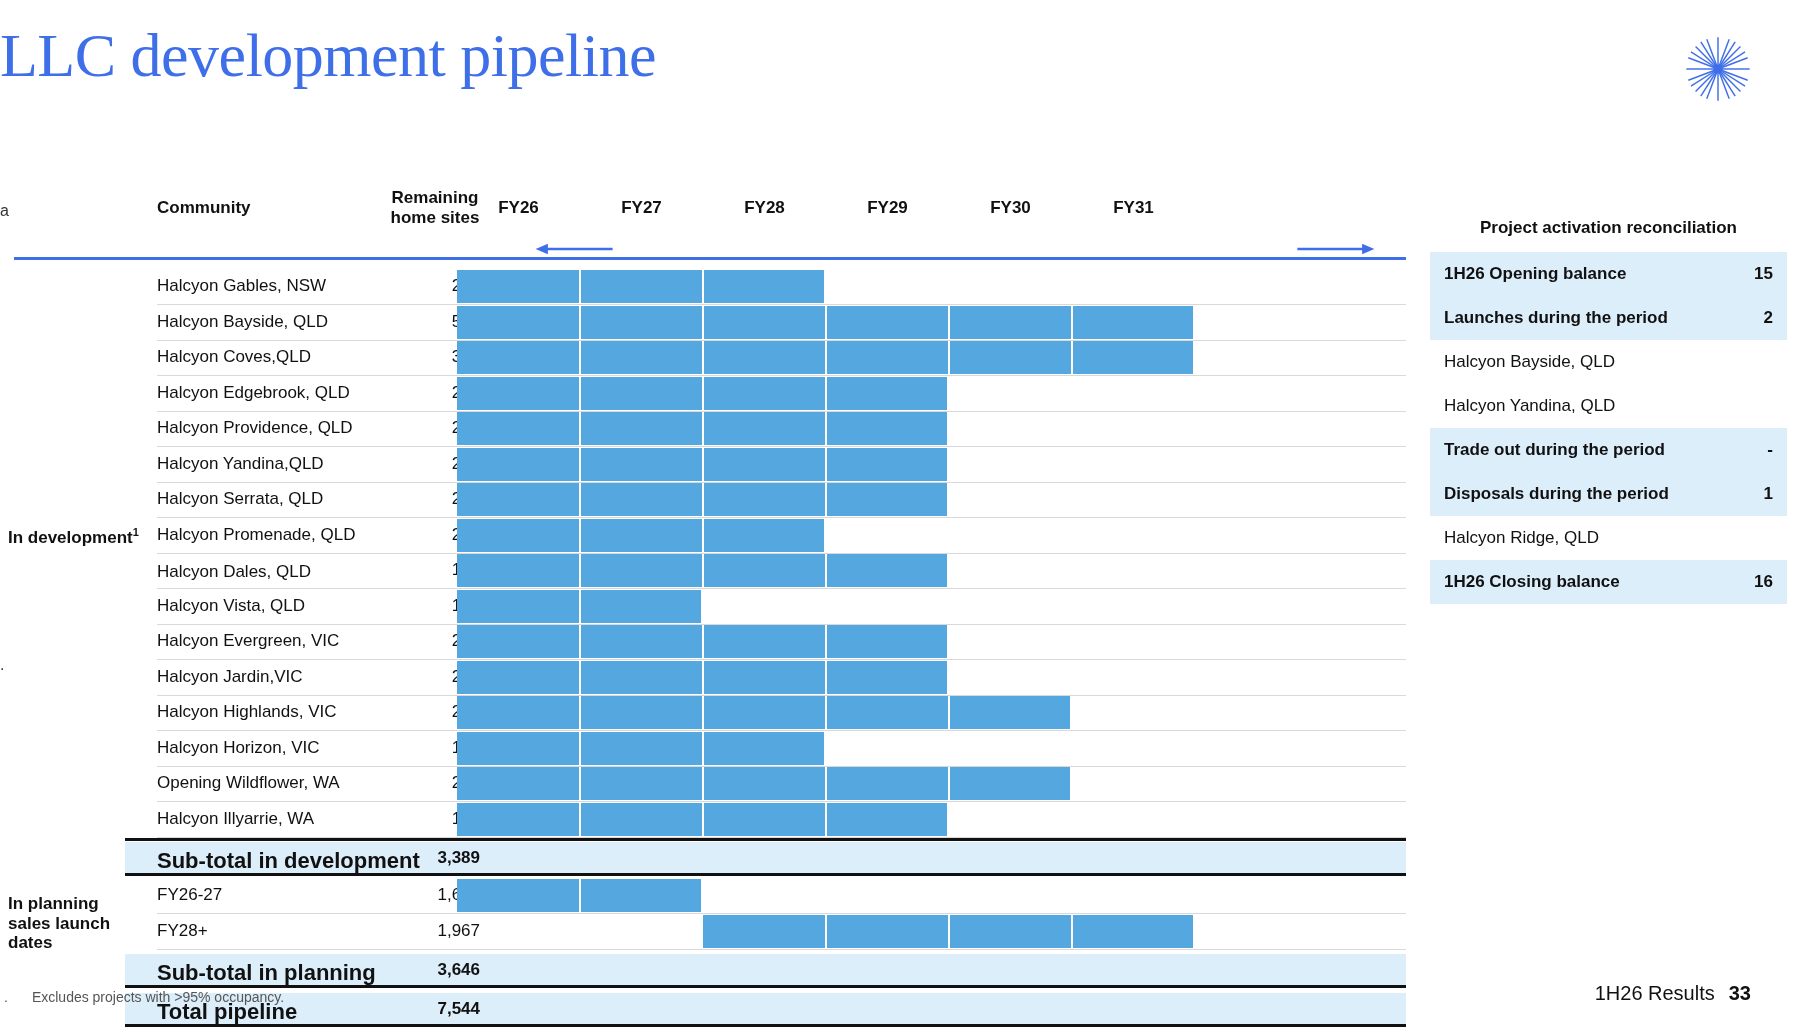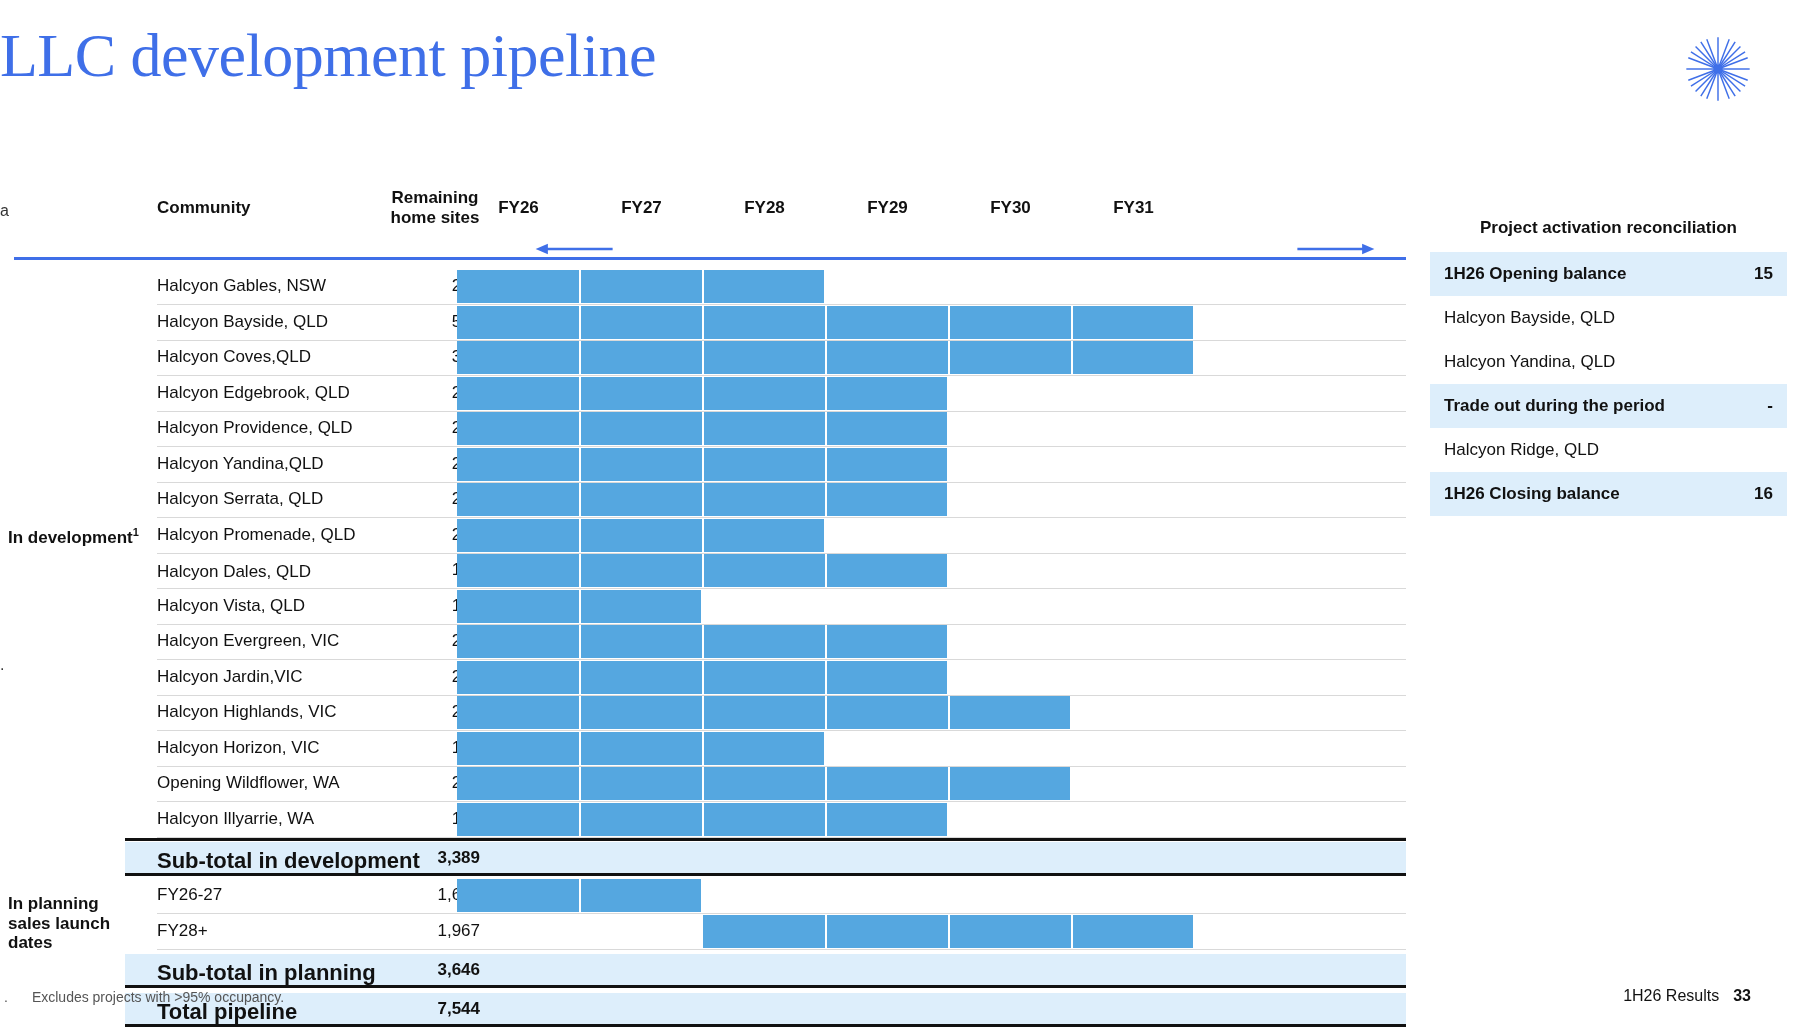--- a/index.html
+++ b/index.html
@@ -209,21 +209,21 @@
     left: 4px;
     bottom: 22px;
     font-size: 14px;
     color: #555555;
   }
   .footnote .dot { margin-right: 24px; }
   .pagefoot {
     position: absolute;
     right: 44px;
     bottom: 22px;
-    font-size: 16px;
+    font-size: 20px;
     color: #111111;
   }
   .pagefoot .num { font-weight: bold; margin-left: 14px; }
   .sup { font-size: 11px; vertical-align: super; }
 
   .edge-mark {
     position: absolute;
     left: 0px;
     font-size: 16px;
     color: #333333;
@@ -444,31 +444,39 @@
   </div>
 </div>
 
 <div class="panel">
   <div class="panel-title">Project activation reconciliation</div>
   <div id="panel-rows">
       <div class="panel-row shaded bold">
         <span class="lbl">1H26 Opening balance</span>
         <span class="val">15</span>
       </div>
+      <div class="panel-row shaded bold">
+        <span class="lbl">Launches during the period</span>
+        <span class="val">2</span>
+      </div>
       <div class="panel-row">
         <span class="lbl">Halcyon Bayside, QLD</span>
         <span class="val"></span>
       </div>
       <div class="panel-row">
         <span class="lbl">Halcyon Yandina, QLD</span>
         <span class="val"></span>
       </div>
       <div class="panel-row shaded bold">
         <span class="lbl">Trade out during the period</span>
         <span class="val">-</span>
+      </div>
+      <div class="panel-row shaded bold">
+        <span class="lbl">Disposals during the period</span>
+        <span class="val">1</span>
       </div>
       <div class="panel-row">
         <span class="lbl">Halcyon Ridge, QLD</span>
         <span class="val"></span>
       </div>
       <div class="panel-row shaded bold">
         <span class="lbl">1H26 Closing balance</span>
         <span class="val">16</span>
       </div>
     </div>

